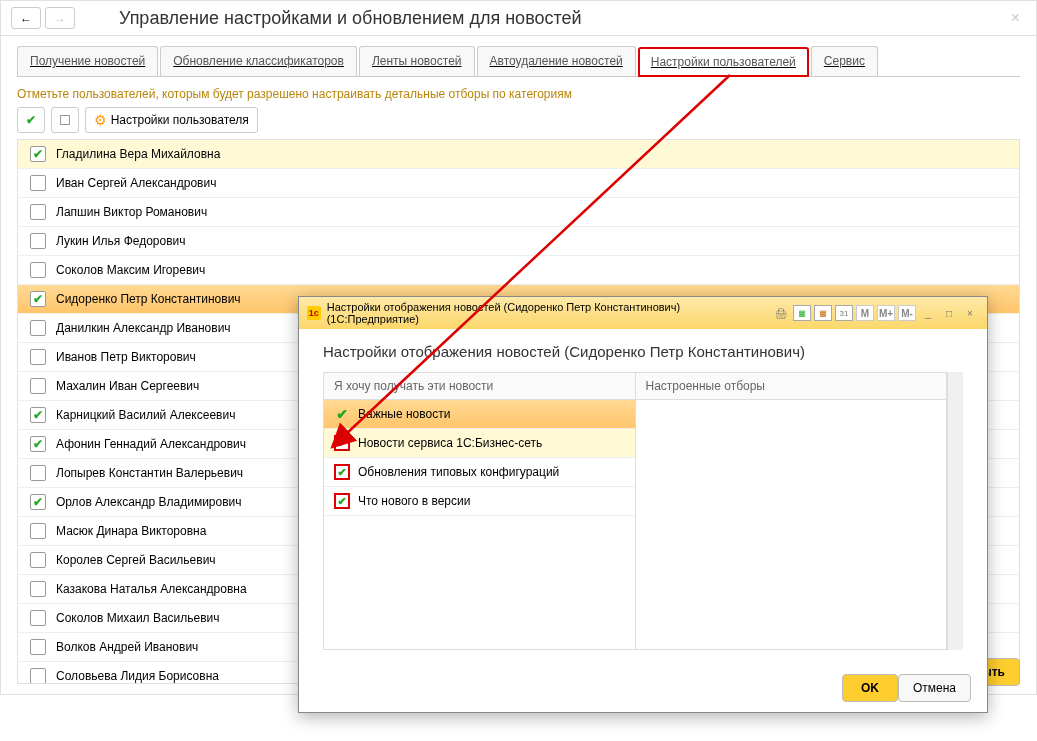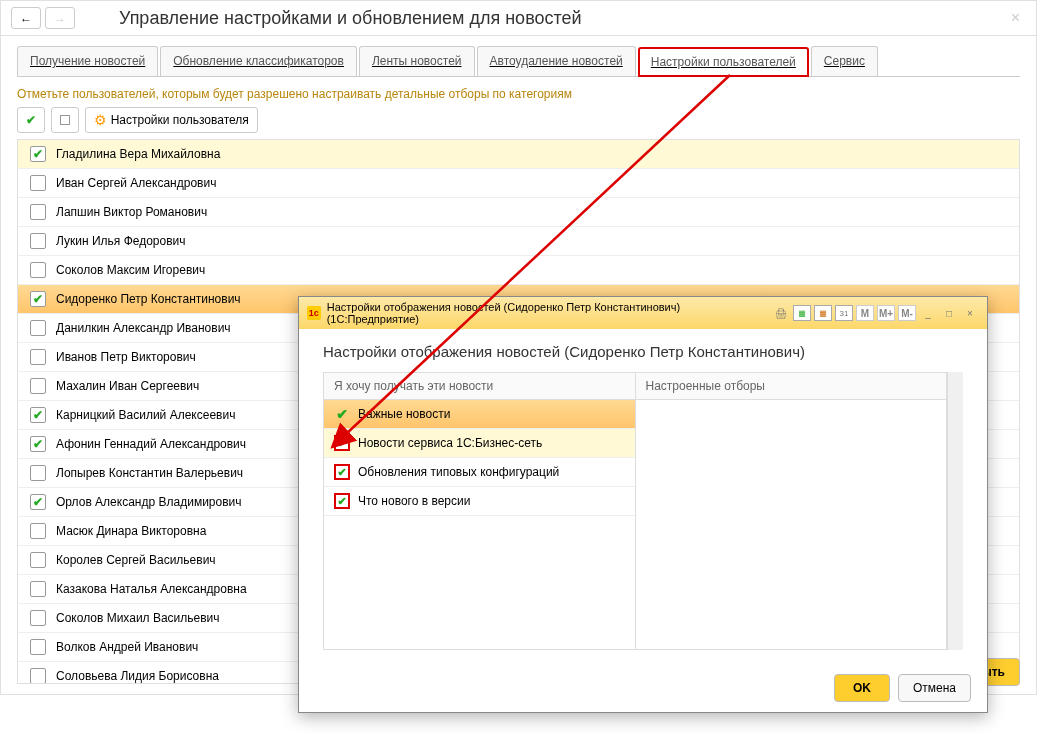--- a/index.html
+++ b/index.html
@@ -52,21 +52,21 @@
   .dlg-hdr { padding: 6px 10px; color: #666; border-bottom: 1px solid #ddd; background: #fafafa; }
   .dlg-grid-body { display: flex; border: 1px solid #ddd; border-top: none; height: 250px; }
   .dlg-grid-body .dlg-col:first-child { border-right: 1px solid #ddd; }
   .news-row { display: flex; align-items: center; padding: 6px 10px; gap: 8px; border-bottom: 1px solid #eee; }
   .news-row.hl { background: linear-gradient(#ffd993, #ffc56b); }
   .news-row.ylw { background: #fff9d6; }
   .check-green { color: #2a2; font-size: 14px; font-weight: bold; width: 16px; text-align: center; }
   .chk-red { width: 16px; height: 16px; border: 2px solid #d00; display: flex; align-items: center; justify-content: center; background: #fff; }
   .chk-red::before { content: "✔"; color: #2a2; font-size: 11px; font-weight: bold; }
   .dlg-scroll { width: 16px; background: #f0f0f0; border-left: 1px solid #ddd; }
-  .dlg-footer { display: flex; justify-content: flex-end; gap: 8px; padding: 10px 16px; }
+  .dlg-footer { display: flex; justify-content: flex-end; padding: 10px 16px; }
   .btn.ok { background: #fece2f; font-weight: bold; padding: 6px 18px; }
   
   
   .arrow-svg { position: absolute; left: 320px; top: 70px; pointer-events: none; }
   
   .main-region { border: 1px solid #e0e0e0; margin: 0 0; position: relative; height: 695px; }
 </style>
 </head>
 <body>
 

